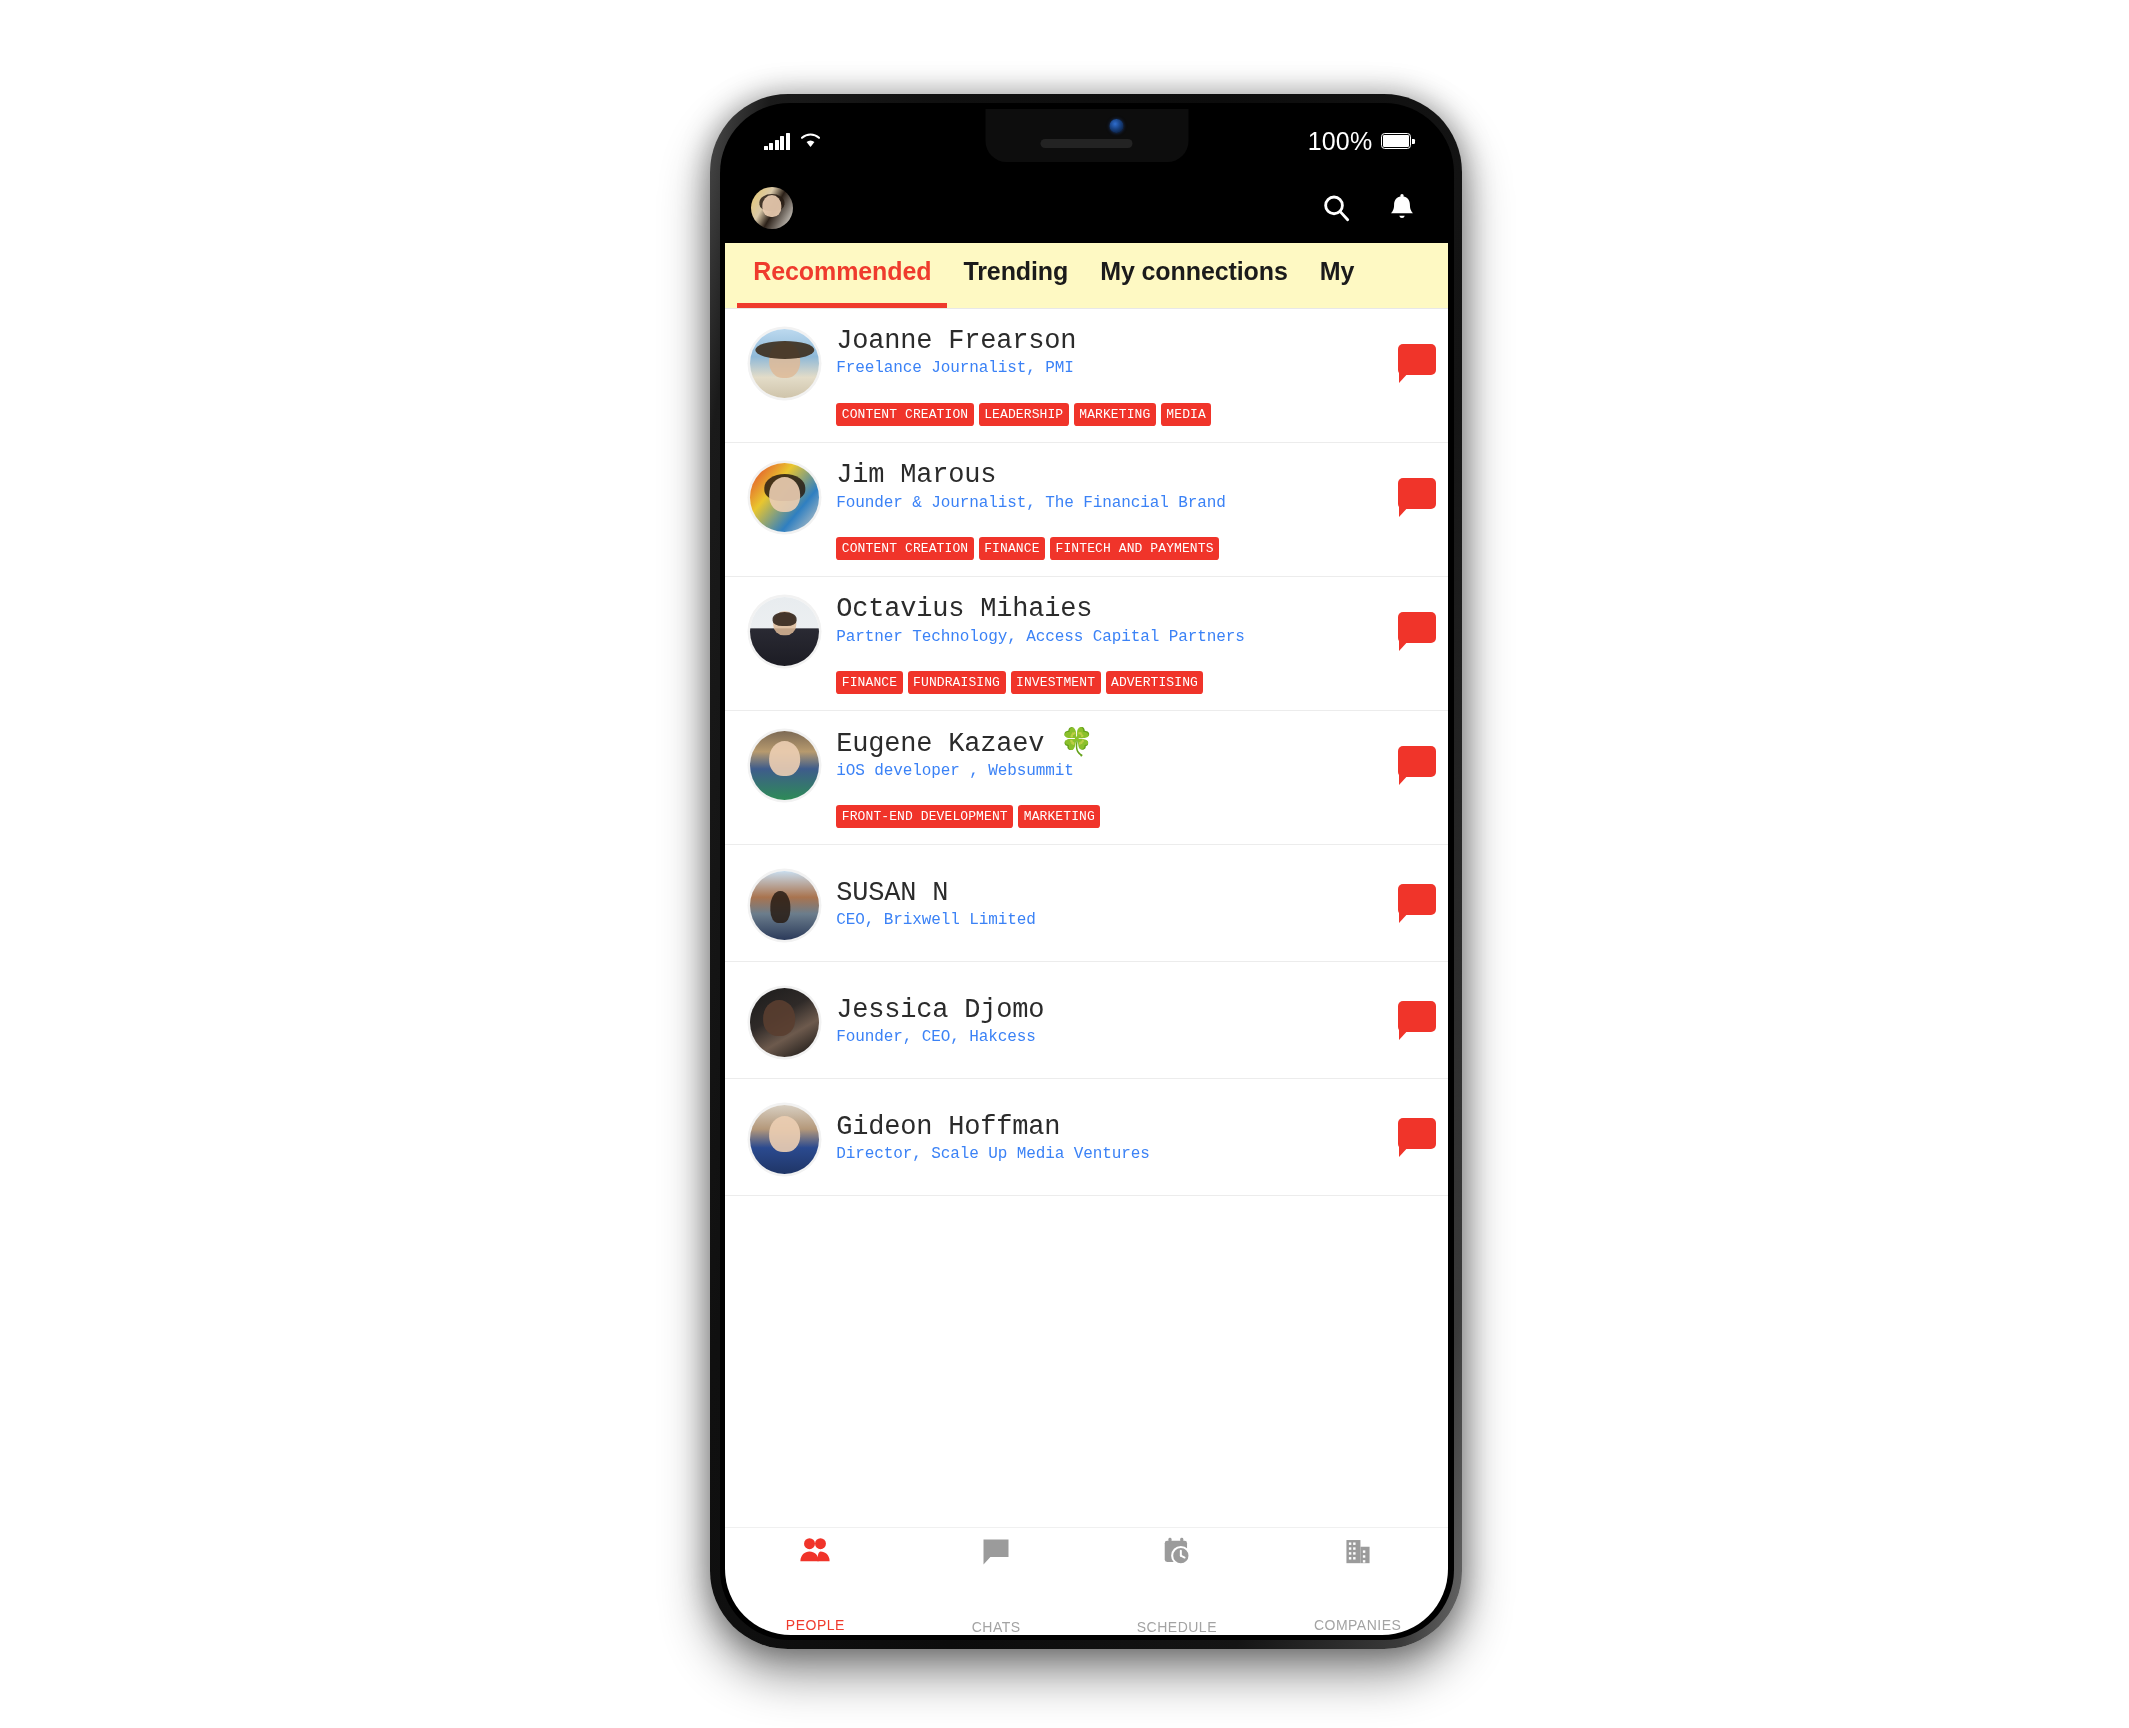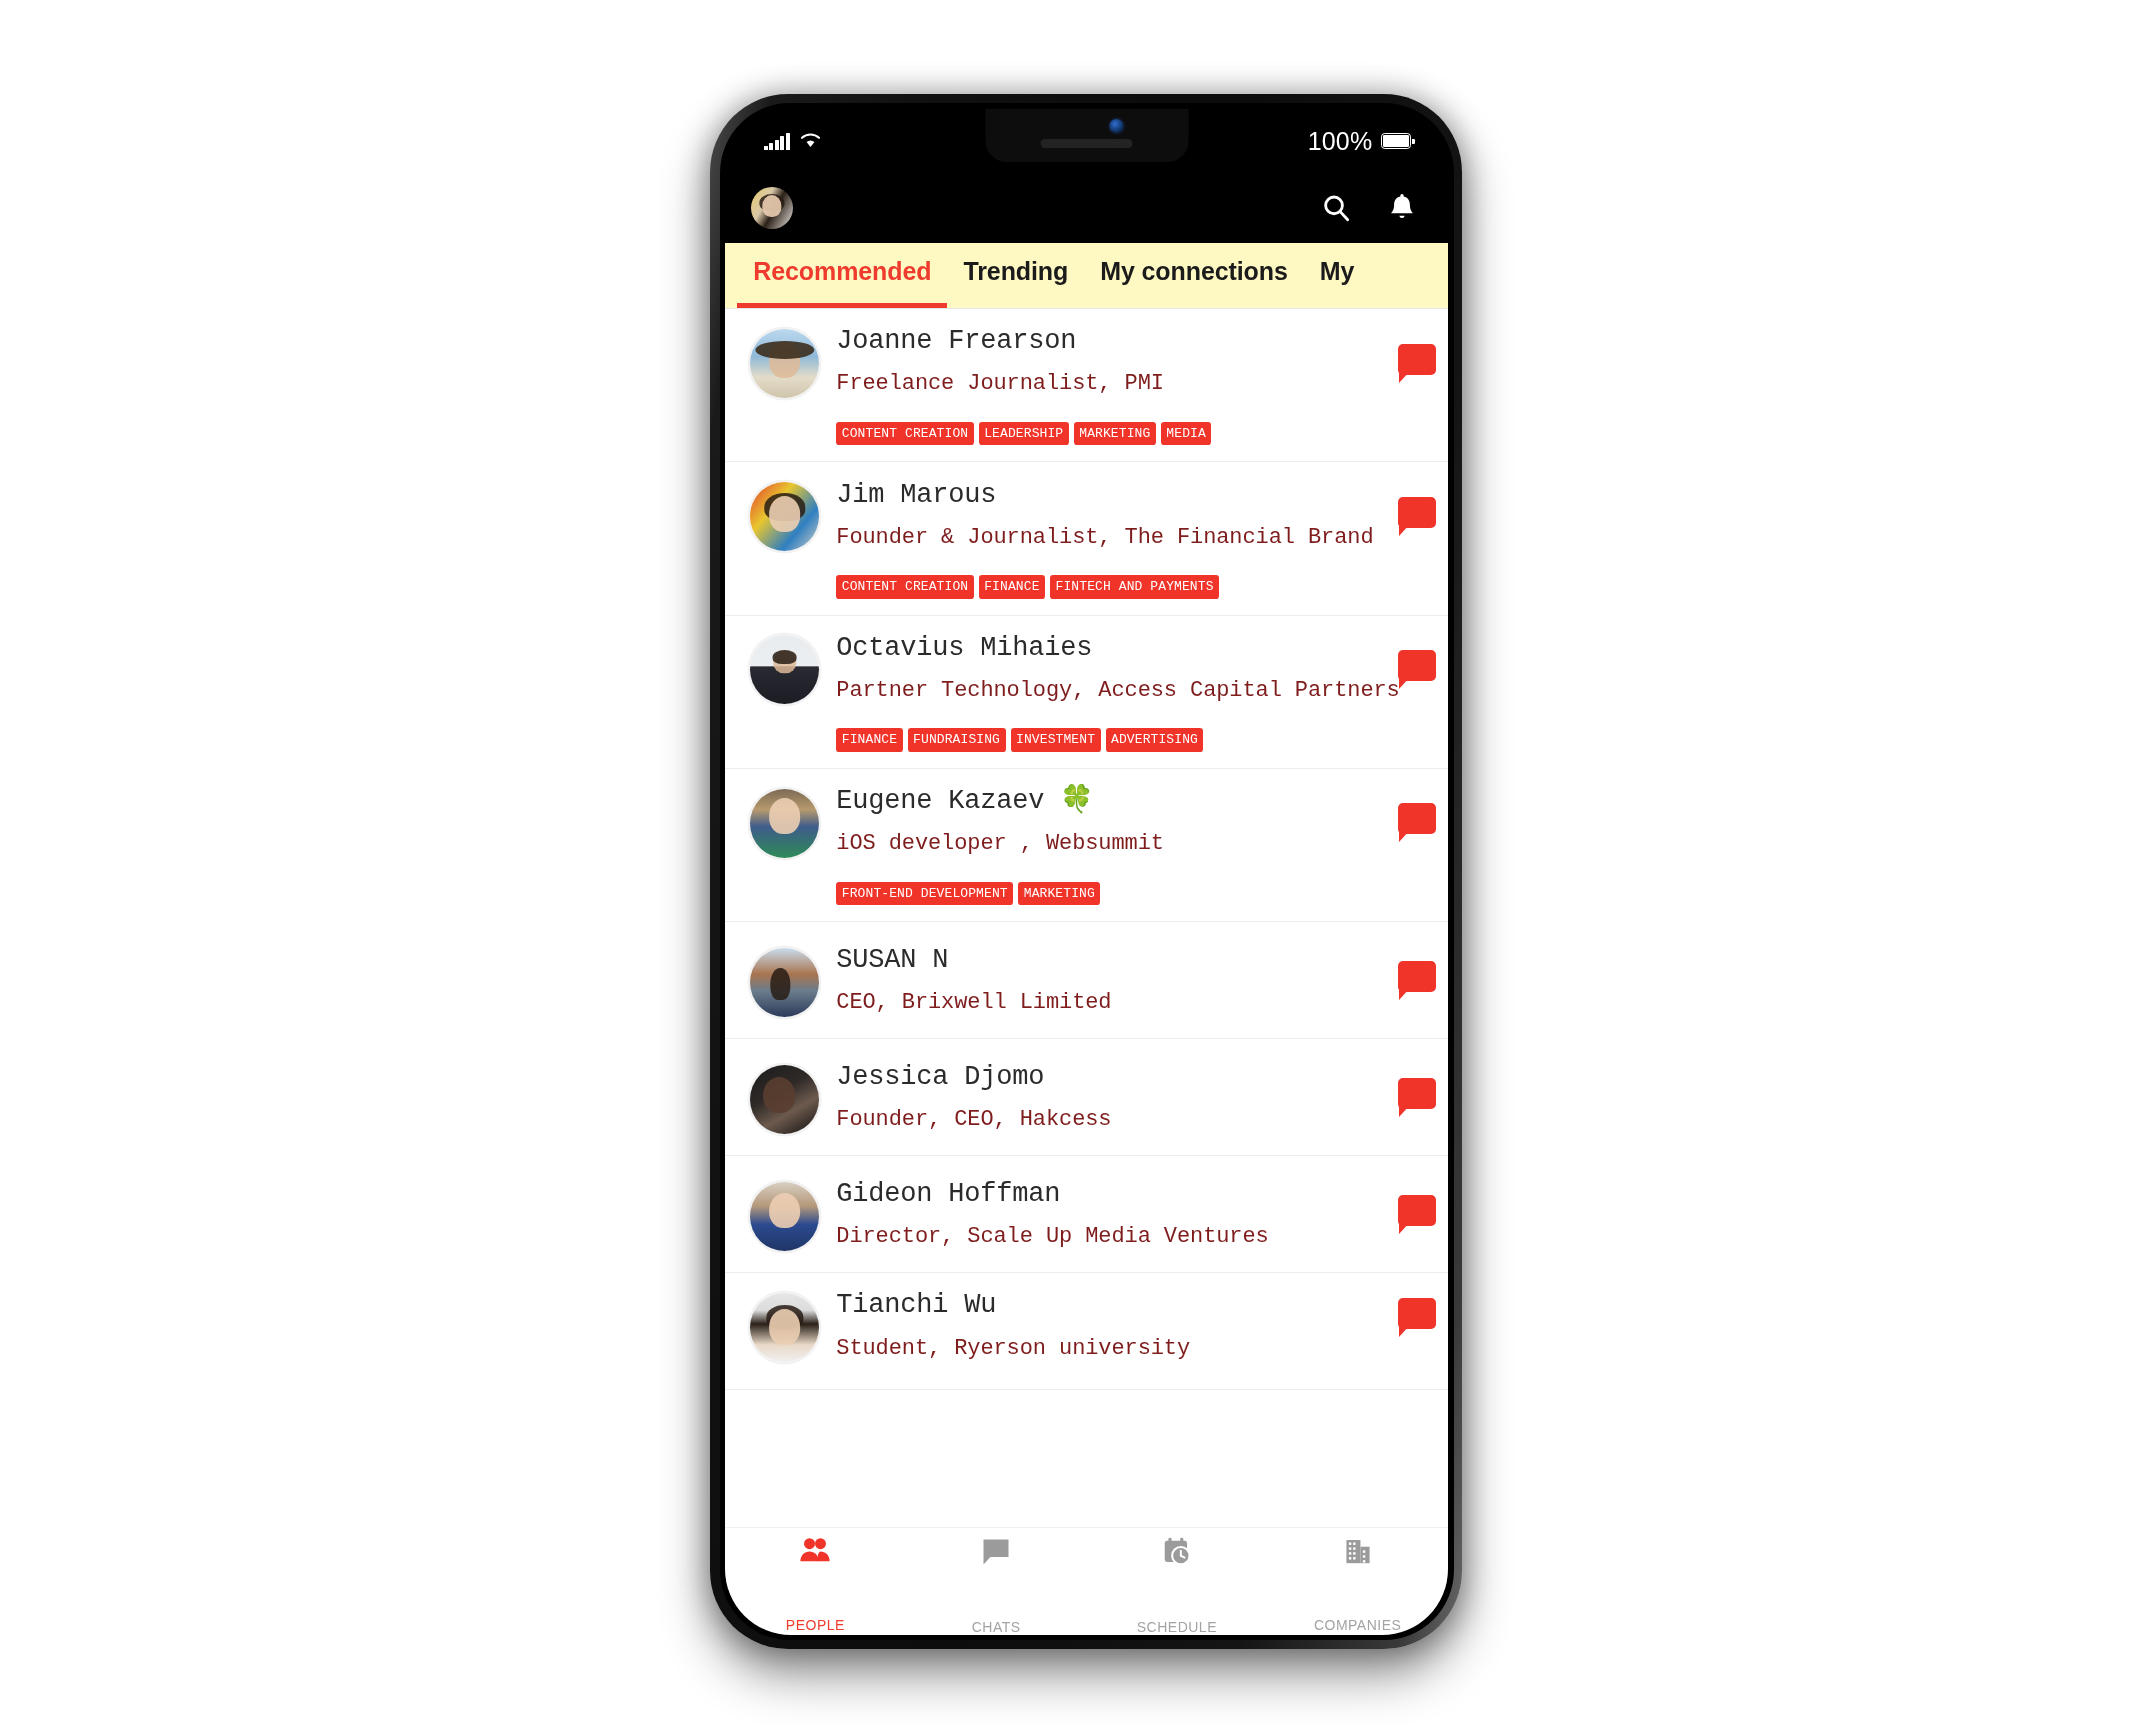--- a/index.html
+++ b/index.html
@@ -251,24 +251,24 @@
 
   .p-body { flex: 1 1 auto; min-width: 0; padding-top: 1.2px; }
   .p-name {
     font-size: 27px;
     color: #2b2b2b;
     line-height: 1.12;
     letter-spacing: -0.2px;
     white-space: nowrap;
   }
   .p-title {
-    font-size: 22px;
-    color: #7f1d1d;
+    font-size: 16px;
+    color: #3b82f6;
     line-height: 1.2;
-    margin-top: 15px;
+    margin-top: 3px;
     white-space: nowrap;
     letter-spacing: -0.1px;
   }
   .p-tags {
     display: flex;
     flex-wrap: nowrap;
     gap: 5px;
     margin-top: 24px;
   }
   .tag {
@@ -561,34 +561,20 @@
         <div class="p-body">
           <div class="p-name">Gideon Hoffman</div>
           <div class="p-title">Director, Scale Up Media Ventures</div>
         </div>
         <div class="msg-btn" style="margin-top:0">
           <span class="bubble"></span>
           <span class="tail"></span>
         </div>
       </div>
 
-      <div class="person-row no-tags" style="align-items:flex-start">
-        <div class="p-avatar ph-asian">
-          <span class="hair" style="width:54%;height:34%;top:18%"></span>
-          <span class="face pale" style="top:50%"></span>
-        </div>
-        <div class="p-body">
-          <div class="p-name">Tianchi Wu</div>
-          <div class="p-title">Student, Ryerson university</div>
-        </div>
-        <div class="msg-btn" style="margin-top:8.6px">
-          <span class="bubble"></span>
-          <span class="tail"></span>
-        </div>
-      </div>
 
     </div>
 
     <div class="bottom-nav">
 
       <div class="nav-item active">
         <span>
           <svg width="32" height="28" viewBox="0 0 52 46">
             <circle cx="17" cy="11" r="9" fill="#f0342a"></circle>
             <circle cx="35" cy="11" r="9" fill="#f0342a"></circle>

